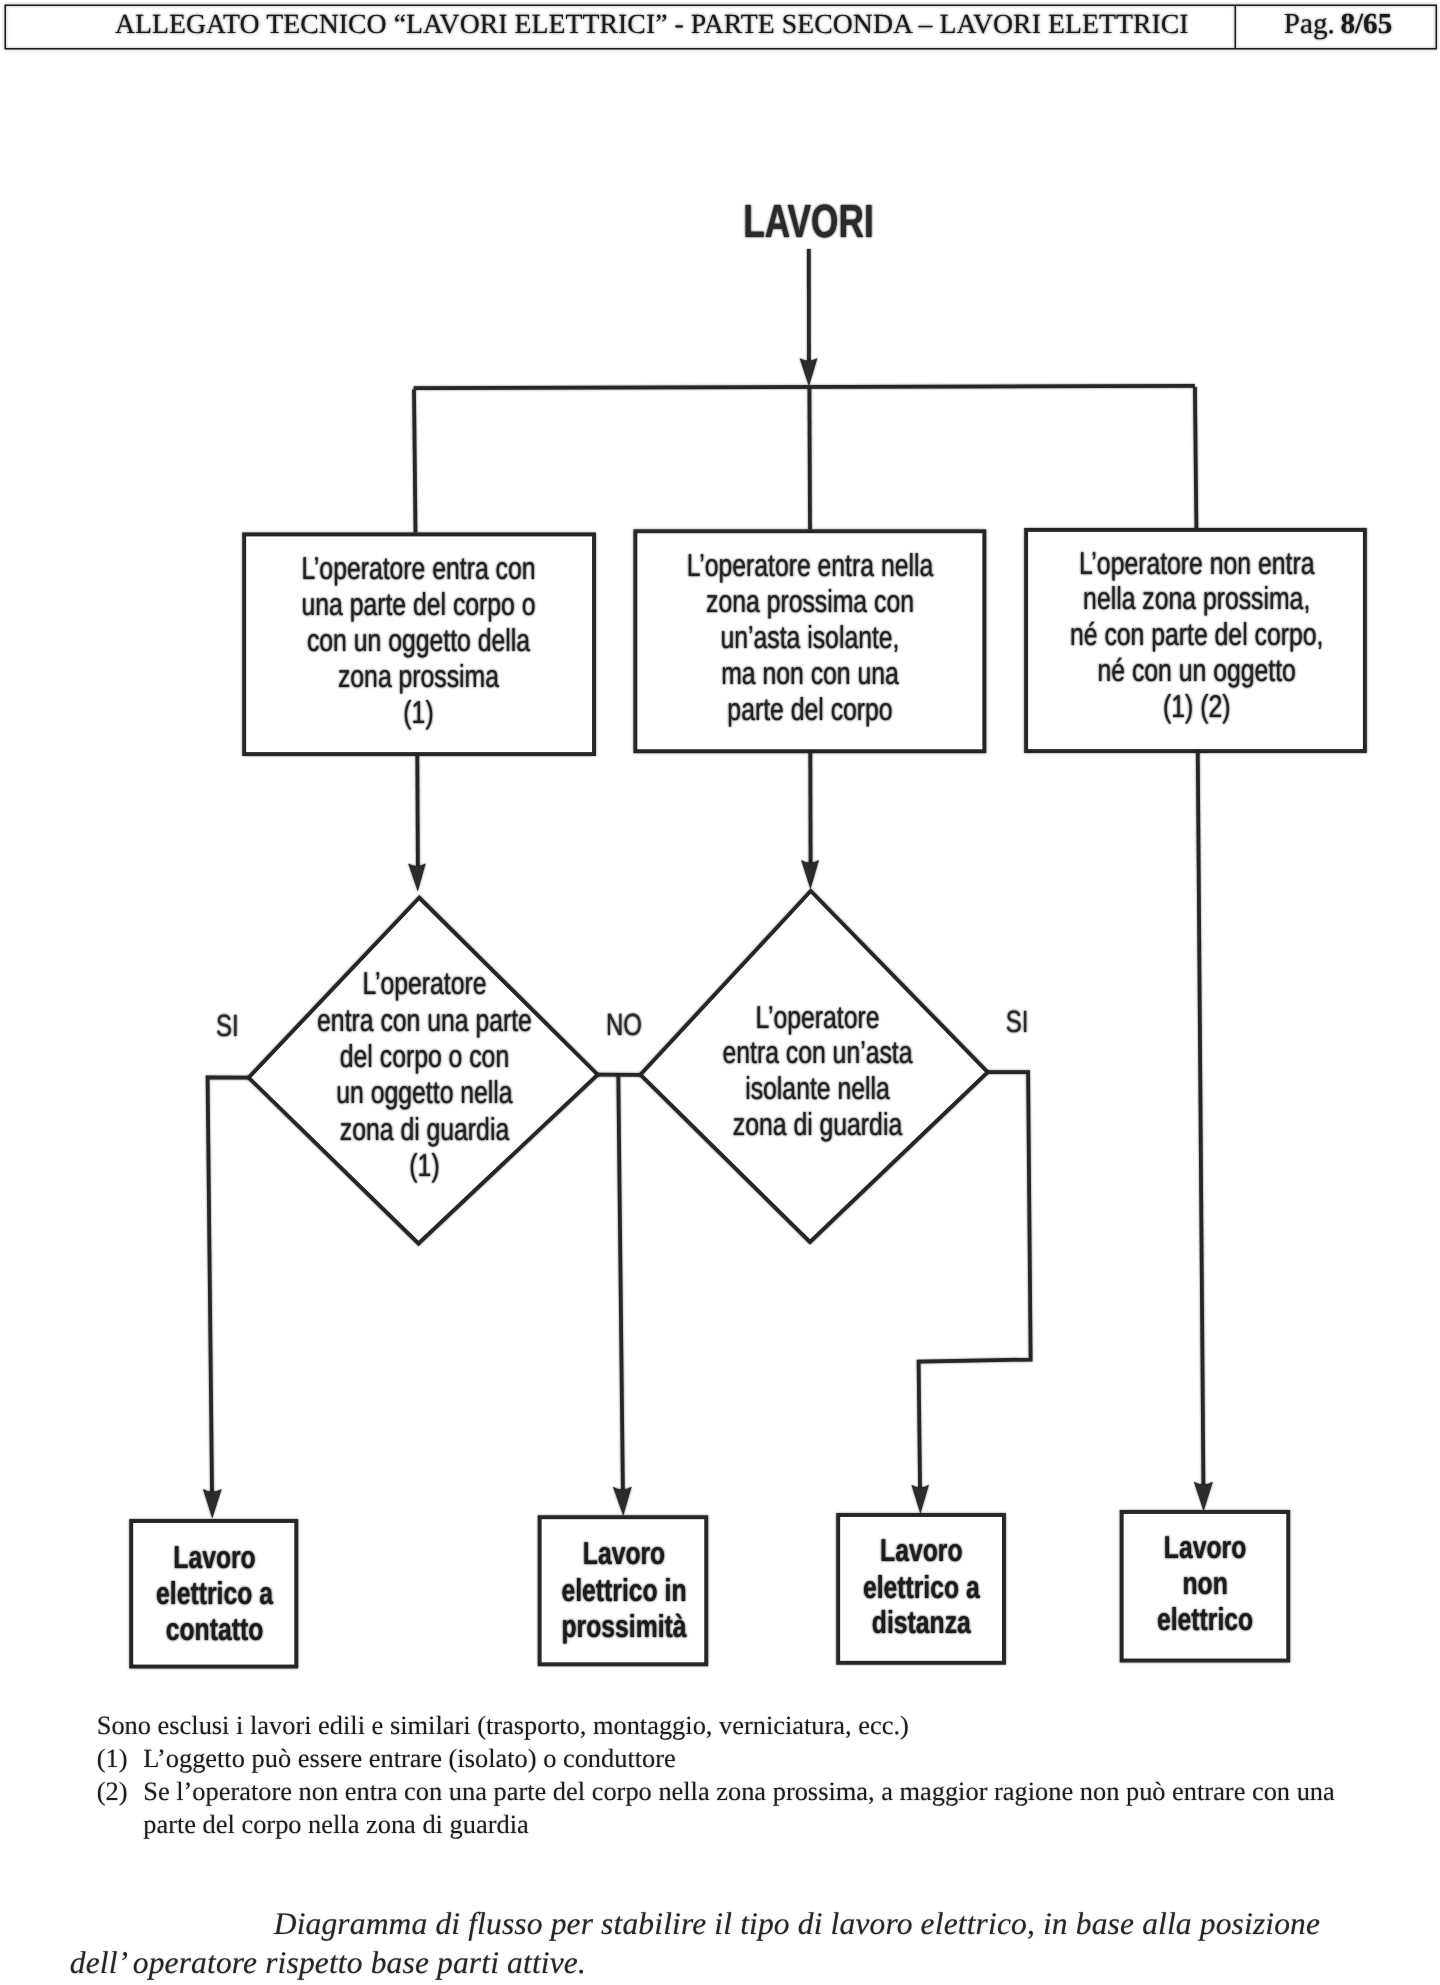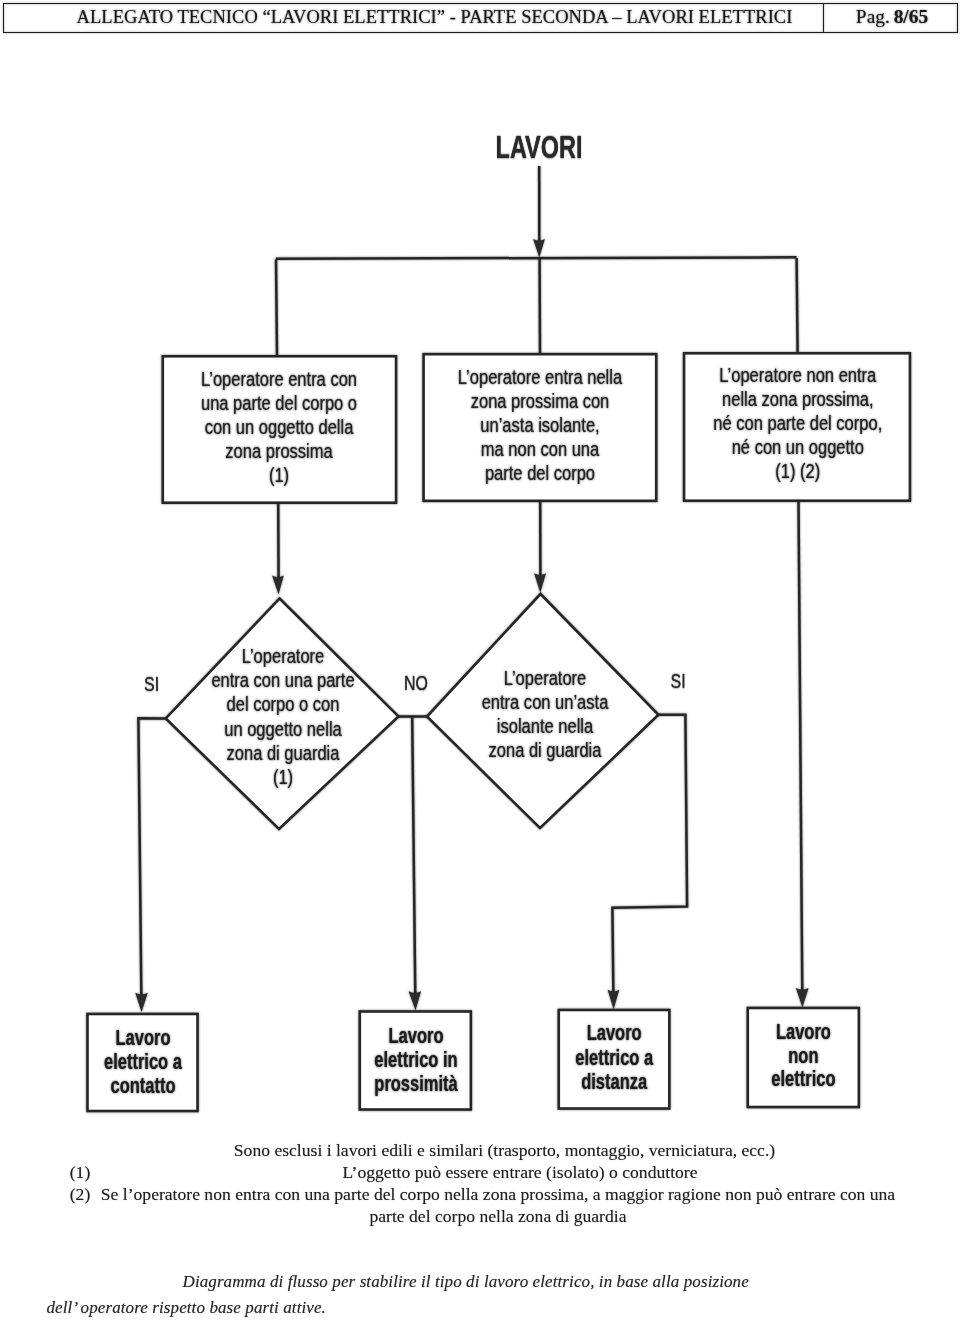--- a/index.html
+++ b/index.html
@@ -44,29 +44,29 @@
   .ax256{transform-origin:256px 0;} .ax517{transform-origin:517px 0;}
   .ax774{transform-origin:774.8px 0;} .ax260{transform-origin:260px 0;}
   .ax522{transform-origin:522px 0;} .ax120{transform-origin:120px 0;}
   .ax392{transform-origin:393px 0;} .ax591{transform-origin:591.2px 0;}
   .ax780{transform-origin:780.4px 0;} .ax121{transform-origin:121px 0;}
   .ax381{transform-origin:381px 0;} .ax646{transform-origin:646px 0;}
 
   
   #notes{position:absolute;left:64.5px;top:1138.8px;width:880px;
          font-family:"Liberation Serif",serif;font-size:17.6px;color:#1d1d1d;line-height:22.1px;}
-  #notes .n-row{display:flex;text-align:center;}
+  #notes .n-row{display:flex;}
   #notes .n-mark{width:31px;flex:0 0 31px;}
   #notes .n-body{flex:1 1 auto;}
   #notes .n2 .n-body{flex:0 0 805px;width:805px;}
 
   
   #caption{position:absolute;left:46.5px;top:1268.5px;width:910px;
            font-family:"Liberation Serif",serif;font-style:italic;font-weight:400;
-           font-size:17px;color:#262626;line-height:26.5px;letter-spacing:0.1px;}
+           font-size:21px;color:#262626;line-height:26.5px;letter-spacing:0.1px;}
   #caption .c1{display:block;padding-left:136px;}
   #caption .c2{display:block;}
 </style>
 </head>
 <body>
 
 <div id="page">
 
   <div id="hdr">
     <div id="hdr-title">

